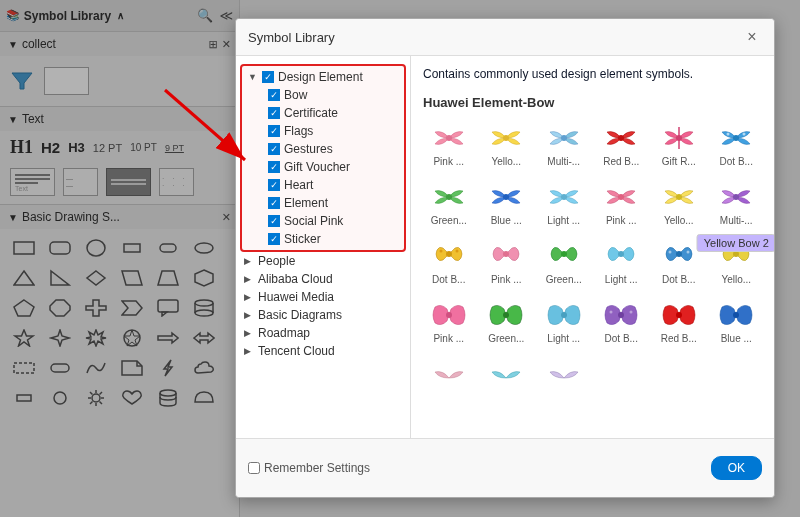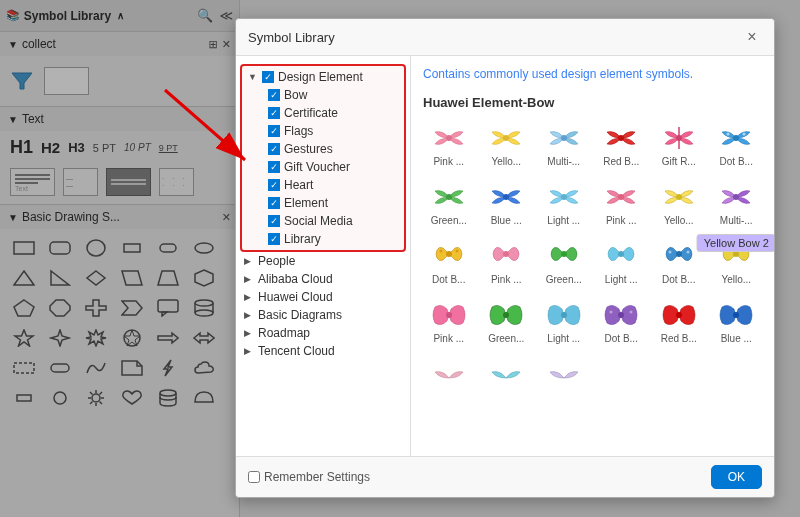--- a/index.html
+++ b/index.html
@@ -48,25 +48,25 @@
     }
     .collect-box {
       width: 45px; height: 28px; border: 1px solid #aaa; background: white;
     }
 
     
     .text-section { border-bottom: 1px solid #ccc; }
     .text-styles {
       display: flex; gap: 8px; padding: 6px 10px; align-items: center;
     }
-    .text-h1 { font-size: 18px; font-weight: bold; color: #333; }
+    .text-h1 { font-size: 18px; font-weight: bold; color: #333; font-family: Liberation Serif, serif; }
     .text-h2 { font-size: 15px; font-weight: bold; color: #333; }
     .text-h3 { font-size: 13px; font-weight: bold; color: #333; }
     .text-12pt { font-size: 11px; color: #555; }
-    .text-10pt { font-size: 10px; color: #555; font-style: italic; }
+    .text-10pt { font-size: 10px; color: #555; }
     .text-9pt { font-size: 9px; color: #555; text-decoration: underline; }
 
     .text-boxes { display: flex; gap: 8px; padding: 4px 10px 8px; flex-wrap: wrap; }
     .text-box-preview {
       width: 45px; height: 28px; border: 1px solid #aaa; background: #f8f8f8;
       display: flex; flex-direction: column; justify-content: center; padding: 2px;
     }
     .text-line { height: 2px; background: #888; margin: 1px 2px; }
 
     
@@ -140,21 +140,21 @@
     .tree-highlighted {
       border: 2px solid #e02020; border-radius: 4px; padding: 2px;
       background: rgba(220,0,0,0.03);
     }
 
     
     .content-panel {
       flex: 1; overflow-y: auto; padding: 10px 12px;
     }
     .content-description {
-      font-size: 12px; color: #3b82f6; margin-bottom: 12px; line-height: 1.4;
+      font-size: 12px; color: #0f172a; margin-bottom: 12px; line-height: 1.4;
     }
     .content-section-title {
       font-size: 13px; font-weight: bold; color: #333; margin-bottom: 8px;
     }
 
     
     .symbol-grid {
       display: grid; grid-template-columns: repeat(6, 1fr); gap: 6px;
     }
     .symbol-cell {
@@ -170,27 +170,27 @@
     .tooltip {
       position: absolute; bottom: -22px; left: 50%; transform: translateX(-50%);
       background: #c4b5fd; border: 1px solid #ccc; border-radius: 3px;
       padding: 2px 6px; font-size: 11px; color: #333; white-space: nowrap; z-index: 10;
       pointer-events: none;
     }
 
     
     .dialog-footer {
       display: flex; align-items: center; justify-content: flex-end;
-      padding: 8px 12px; border-top: 1px solid #ddd; gap: 8px;
+      padding: 17px 12px; border-top: 1px solid #ddd; gap: 8px;
       background: #f8f8f8; border-radius: 0 0 4px 4px;
     }
     .remember-label { font-size: 12px; color: #555; display: flex; align-items: center; gap: 4px; margin-right: auto; }
     .remember-checkbox { width: 12px; height: 12px; border: 1px solid #aaa; }
     .btn {
-      padding: 4px 16px; border-radius: 5px; font-size: 12px; cursor: pointer;
+      padding: 4px 16px; border-radius: 10px; font-size: 12px; cursor: pointer;
       border: 1px solid #aaa;
     }
     .btn-primary { background: #0078d4; color: white; border-color: #0078d4; }
     .btn-secondary { background: white; color: #333; }
   </style>
 </head>
 <body>
 
 <div class="app-bg"></div>
 
@@ -229,21 +229,21 @@
 
   <div class="sidebar-section text-section">
     <div class="section-header">
       <span class="triangle">▼</span>
       <span>Text</span>
     </div>
     <div class="text-styles">
       <span class="text-h1">H1</span>
       <span class="text-h2">H2</span>
       <span class="text-h3">H3</span>
-      <span class="text-12pt">5 PT</span>
+      <span class="text-12pt">12 PT</span>
       <span class="text-10pt">10 PT</span>
       <span class="text-9pt">9 PT</span>
     </div>
     <div class="text-boxes">
       <div class="text-box-preview">
         <div class="text-line"></div>
         <div class="text-line"></div>
         <div class="text-line" style="width:60%;"></div>
         <div style="font-size:7px; color:#aaa; text-align:left; padding-left:2px;">Text</div>
       </div>
@@ -518,40 +518,40 @@
           <div class="tree-item">
             <span class="tree-checkbox">✓</span>
             <span class="tree-label">Heart</span>
           </div>
           <div class="tree-item">
             <span class="tree-checkbox">✓</span>
             <span class="tree-label">Element</span>
           </div>
           <div class="tree-item">
             <span class="tree-checkbox">✓</span>
-            <span class="tree-label">Social Media</span>
+            <span class="tree-label">Social Pink</span>
           </div>
           <div class="tree-item">
             <span class="tree-checkbox">✓</span>
-            <span class="tree-label">Library</span>
+            <span class="tree-label">Sticker</span>
           </div>
         </div>
       </div>
 
       <div class="tree-category">
         <span class="category-triangle">▶</span>
         <span>People</span>
       </div>
       <div class="tree-category">
         <span class="category-triangle">▶</span>
         <span>Alibaba Cloud</span>
       </div>
       <div class="tree-category">
         <span class="category-triangle">▶</span>
-        <span>Huawei Cloud</span>
+        <span>Huawei Media</span>
       </div>
       <div class="tree-category">
         <span class="category-triangle">▶</span>
         <span>Basic Diagrams</span>
       </div>
       <div class="tree-category">
         <span class="category-triangle">▶</span>
         <span>Roadmap</span>
       </div>
       <div class="tree-category">

